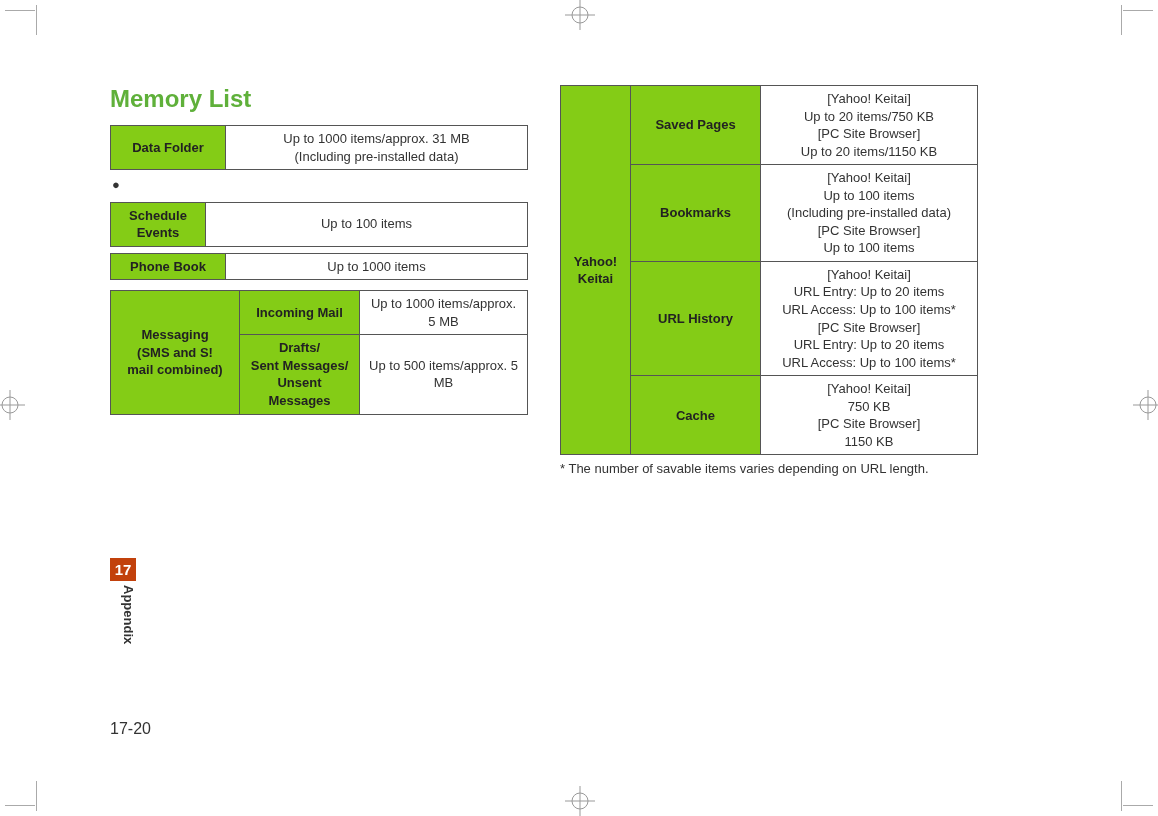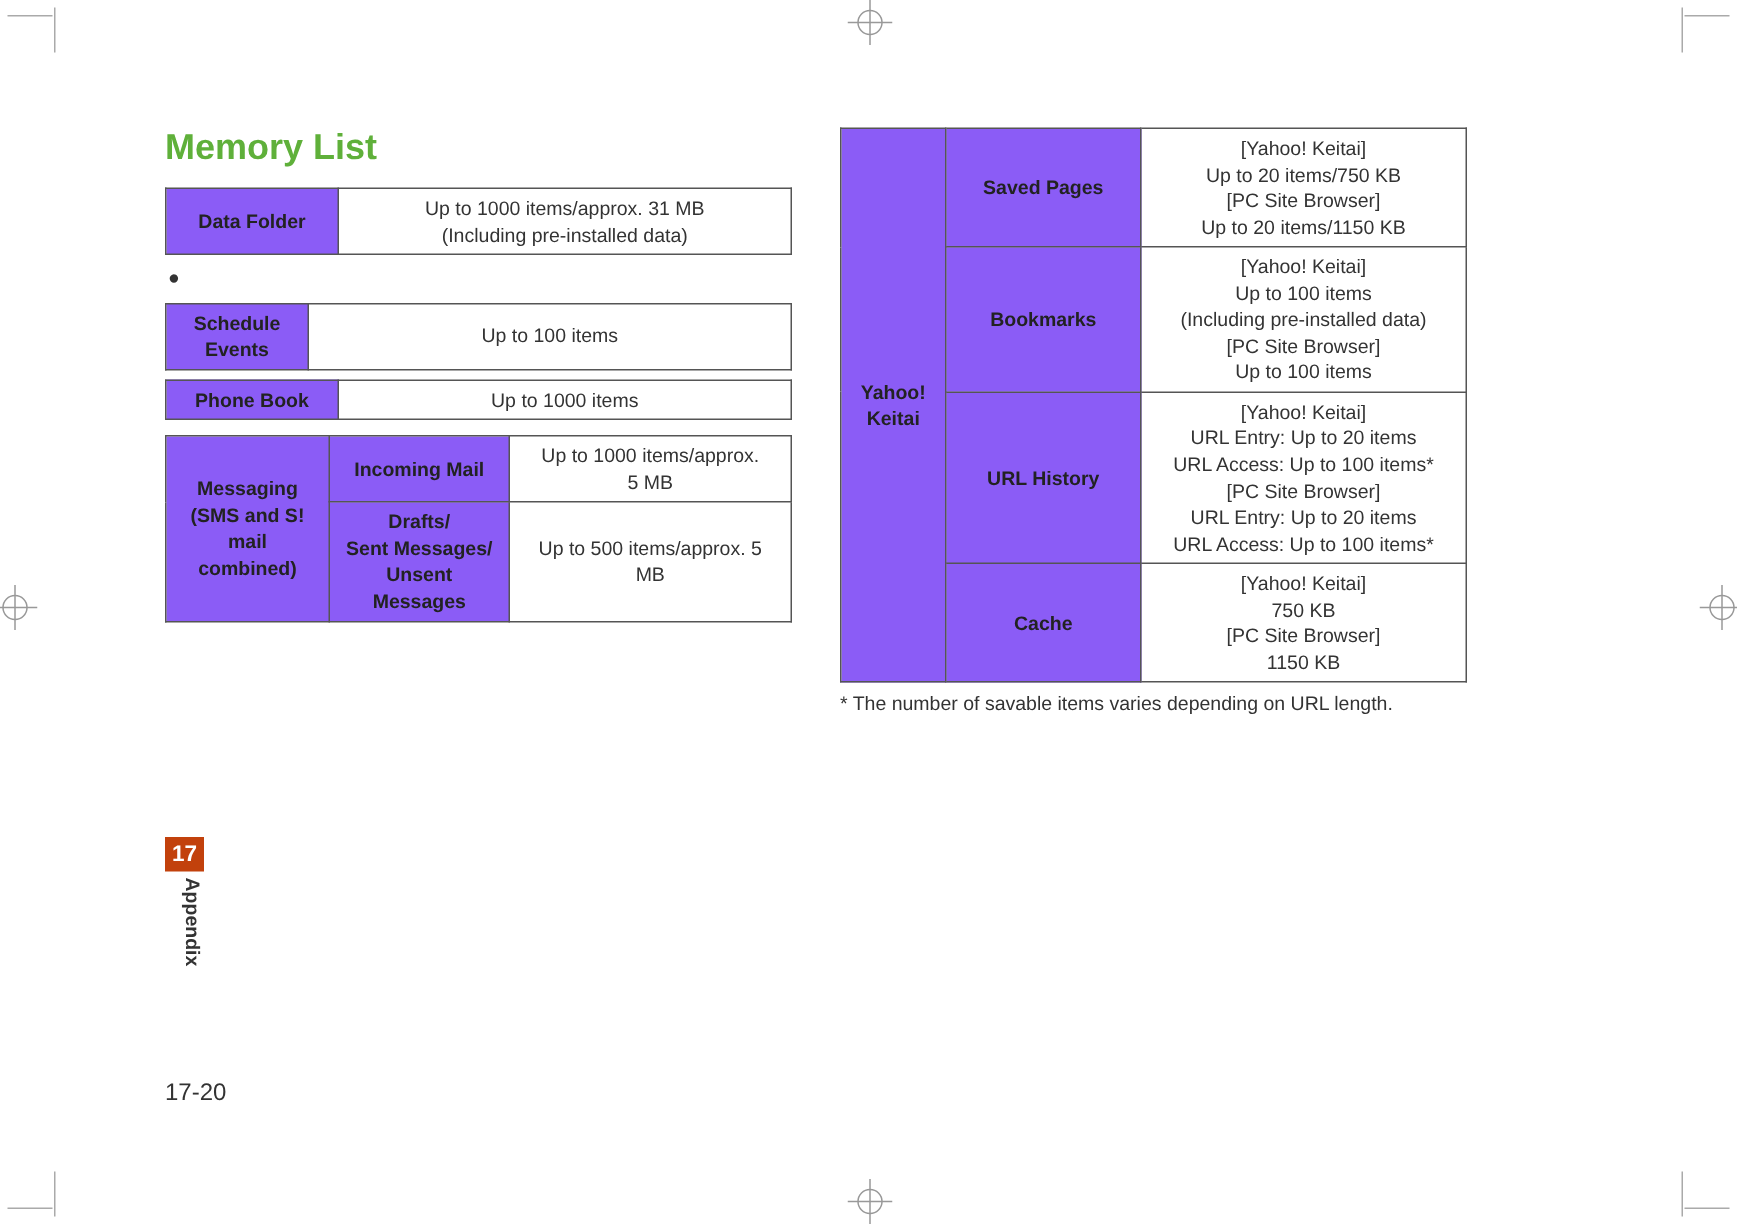--- a/index.html
+++ b/index.html
@@ -39,21 +39,21 @@
     margin-bottom: 6px;
   }
   table.mem td, table.mem th {
     border: 1px solid #555;
     padding: 4px 8px;
     text-align: center;
     vertical-align: middle;
     line-height: 1.35;
     font-size: 13px;
   }
-  .hdr { background: #8b5cf6; font-weight: bold; color: #222; }
+  .hdr { background: #84cc16; font-weight: bold; color: #222; }
   .bullet-note {
     font-size: 13px;
     margin: 4px 0 8px 2px;
     display: flex;
     line-height: 1.35;
   }
   .bullet-note .dot { margin-right: 6px; }
   .footnote { font-size: 13px; margin-top: 6px; }
 
   .chapter-tab {
@@ -165,21 +165,21 @@
             <tr>
           <td class="hdr" style="width:115px;">Phone Book</td>
           <td>Up to 1000 items</td>
         </tr>
       </tbody>
         </table>
 
       <table class="mem" style="margin-top:10px;">
         <tbody>
             <tr>
-          <td class="hdr" rowspan="2" style="width:109px; white-space:pre-line;">Messaging
+          <td class="hdr" rowspan="2" style="width:129px; white-space:pre-line;">Messaging
 (SMS and S!
 mail combined)</td>
           <td class="hdr" style="width:120px;">Incoming Mail</td>
           <td style="white-space:pre-line;">Up to 1000 items/approx.
 5 MB</td>
         </tr>
         <tr>
           <td class="hdr" style="white-space:pre-line;">Drafts/
 Sent Messages/
 Unsent Messages</td>

